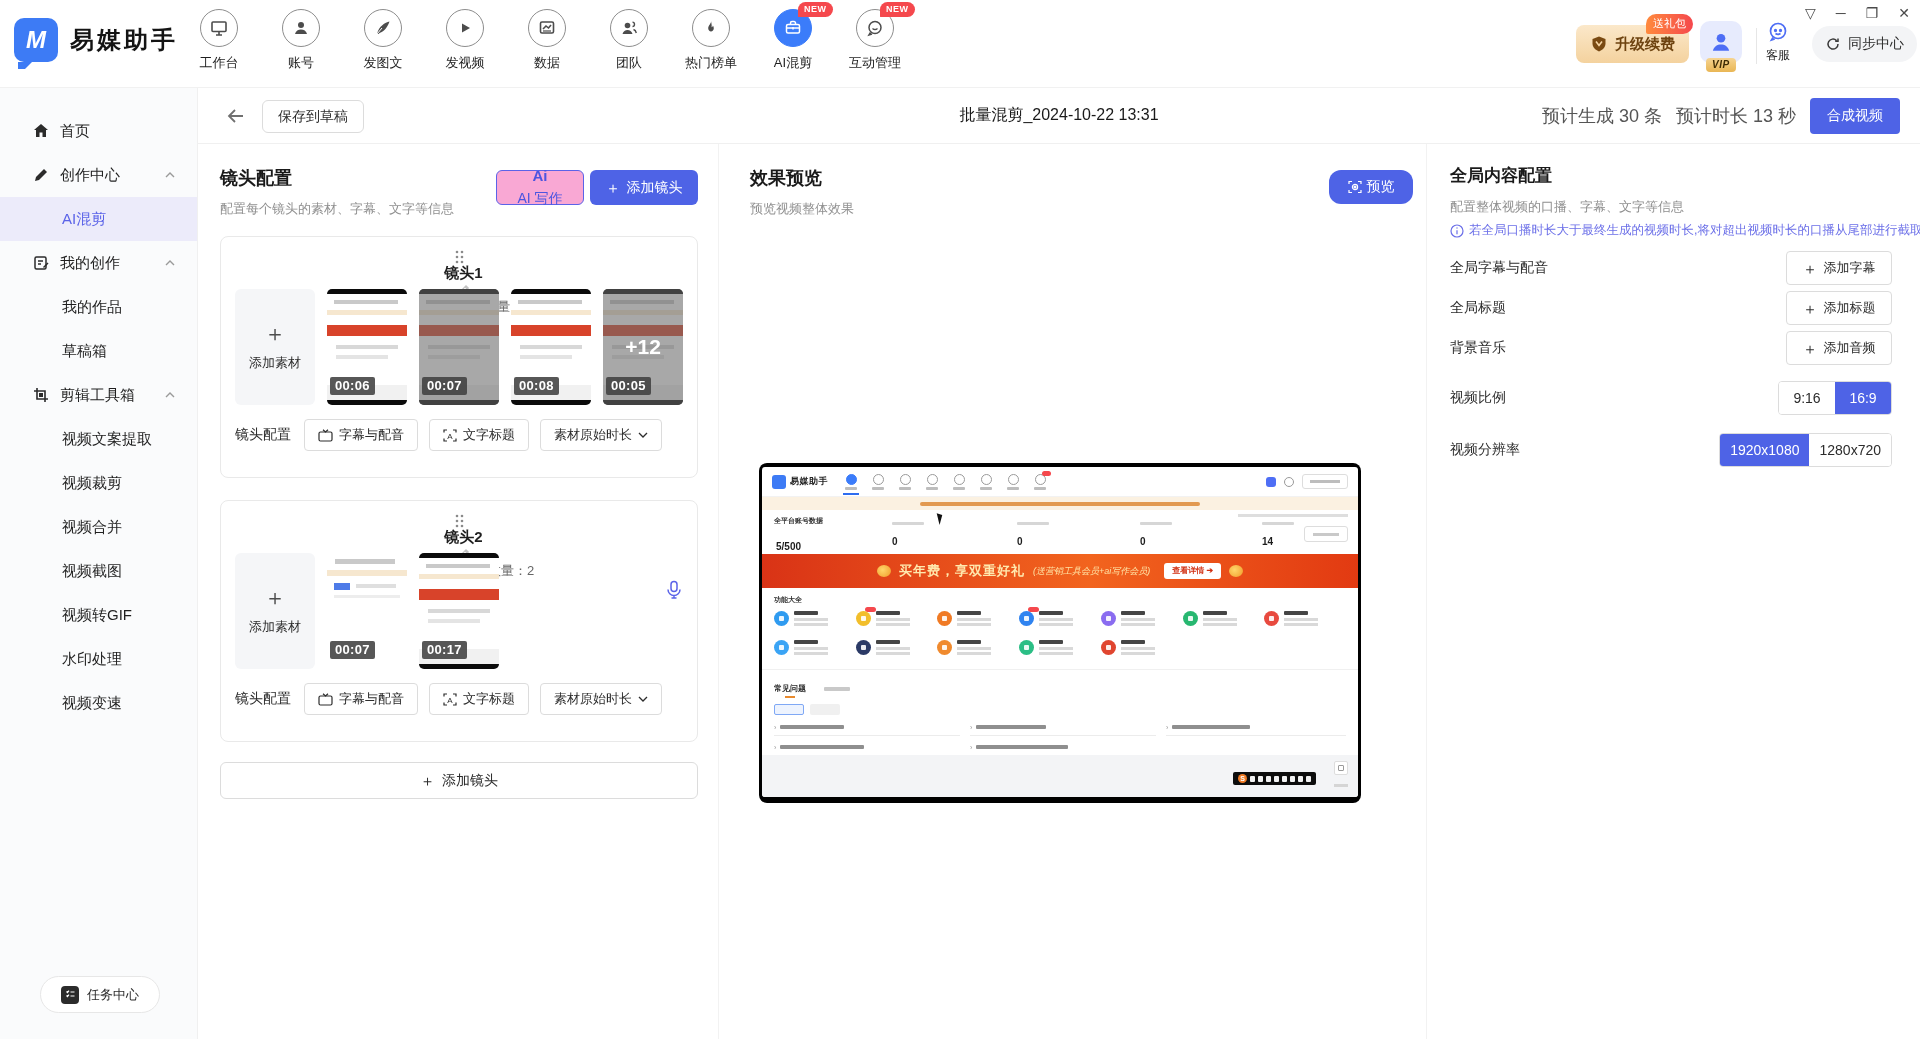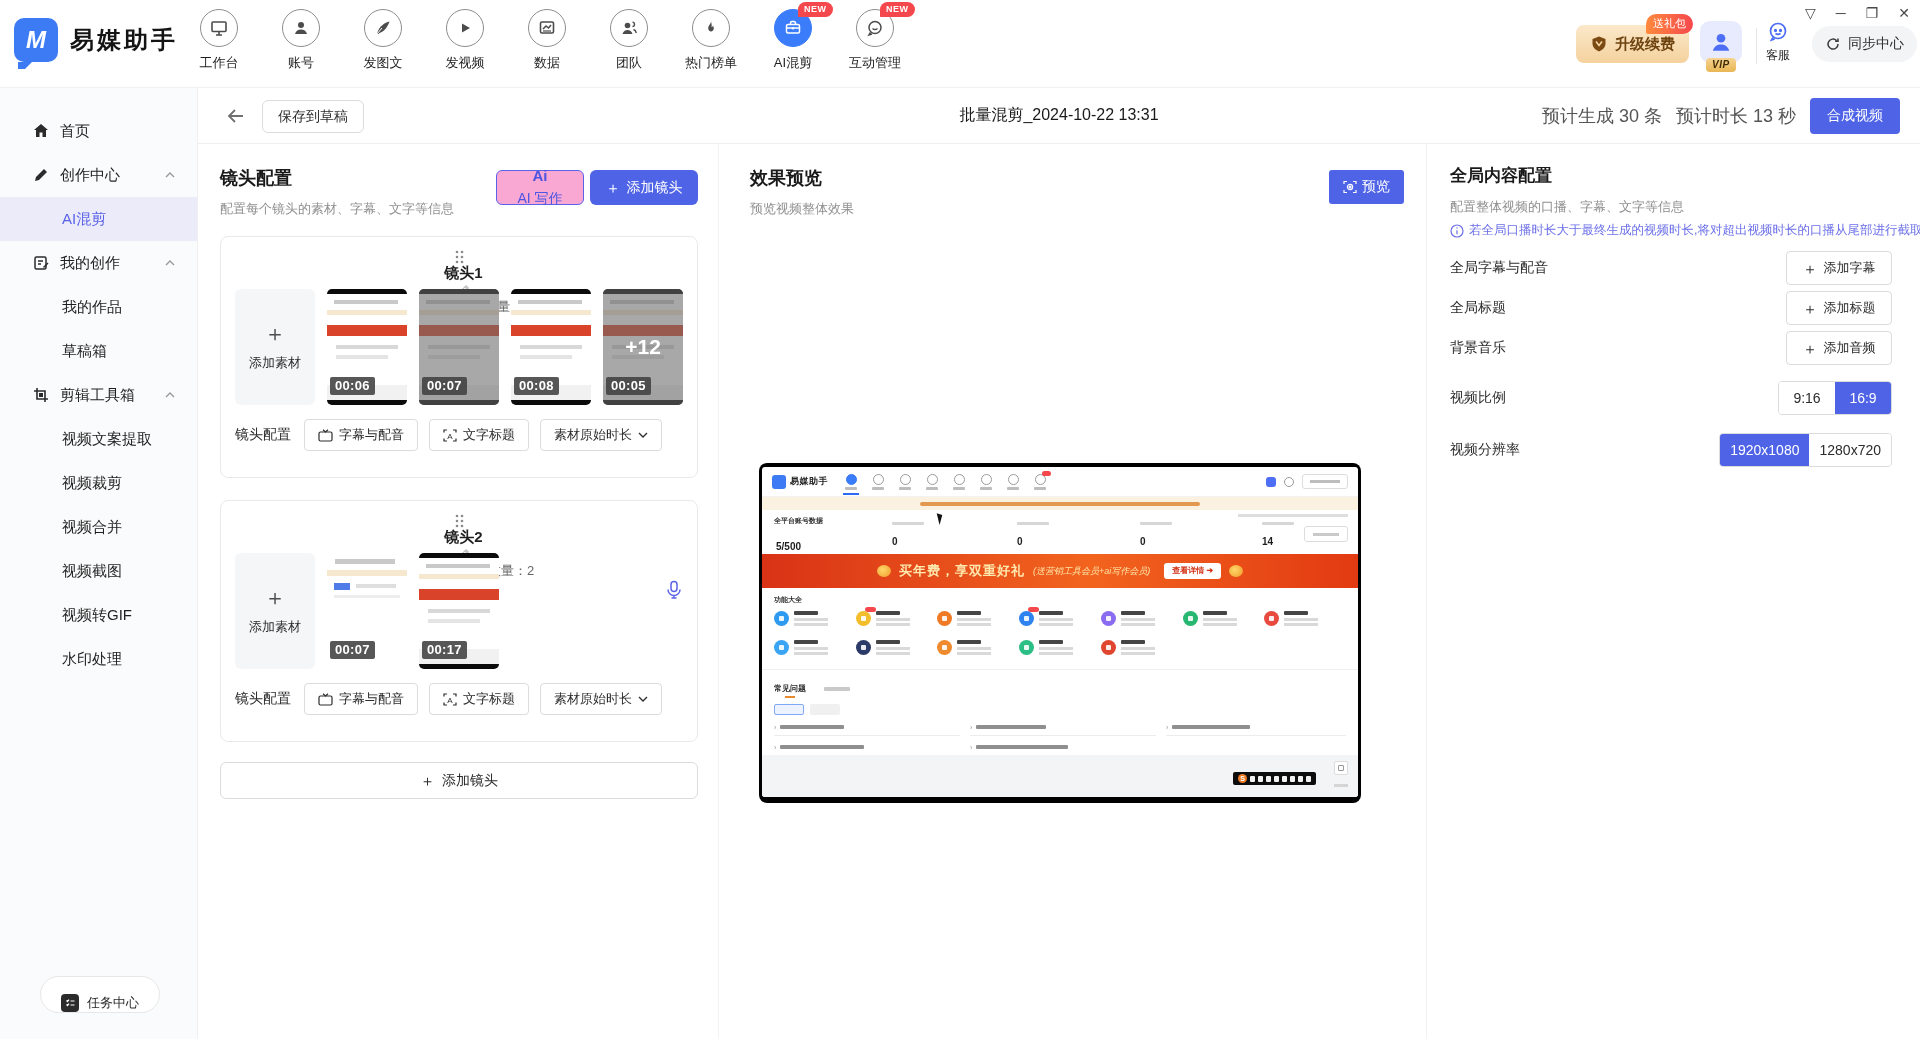--- a/index.html
+++ b/index.html
@@ -34,21 +34,21 @@
 
   
   .sidebar { position:absolute; left:0; top:88px; bottom:0; width:198px; background:#FAFBFC; border-right:1px solid #f0f0f0; padding-top:21px; }
   .side-item { height:44px; display:flex; align-items:center; position:relative; cursor:pointer; }
   .side-item .s-ico { position:absolute; left:32px; width:18px; color:#2b2b2b; }
   .side-item .s-label { position:absolute; left:60px; font-size:15px; color:#1f1f1f; }
   .side-item.child .s-label { left:62px; }
   .side-item .s-chev { position:absolute; right:22px; color:#9a9a9a; }
   .side-item.selected { background:#ECEBFA; }
   .side-item.selected .s-label { color:#5B63E8; }
-  .task-center { position:absolute; left:40px; bottom:26px; width:120px; height:37px; background:#fff; border:1px solid #e7e7e7; border-radius:19px; display:flex; align-items:flex-end; justify-content:center; gap:8px; font-size:13px; color:#2c2c2c; cursor:pointer; }
+  .task-center { position:absolute; left:40px; bottom:26px; width:120px; height:37px; background:#fff; border:1px solid #e7e7e7; border-radius:19px; display:flex; align-items:center; justify-content:center; gap:8px; font-size:13px; color:#2c2c2c; cursor:pointer; }
   .tc-ico { width:18px; height:18px; background:#2b2b2b; border-radius:4px; display:flex; align-items:center; justify-content:center; }
 
   
   .main-header { position:absolute; left:198px; top:88px; right:0; height:56px; background:#fff; border-bottom:1px solid #f0f0f0; }
   .back-btn { position:absolute; left:26px; top:16px; color:#707070; cursor:pointer; }
   .save-draft { position:absolute; left:64px; top:12px; height:33px; padding:0 15px; border:1px solid #dcdcdc; border-radius:6px; background:#fff; font-size:14px; color:#2c2c2c; display:flex; align-items:center; cursor:pointer; }
   .doc-title { position:absolute; left:50%; top:17px; transform:translateX(-50%); font-size:16px; font-weight:500; color:#1a1a1a; white-space:nowrap; }
   .hdr-right { position:absolute; right:20px; top:0; height:56px; display:flex; align-items:center; gap:14px; }
   .estimates { font-size:18px; color:#555; display:flex; gap:14px; }
   .btn-primary { background:#4E63E6; color:#fff; border:none; border-radius:4px; font-size:14px; padding:9px 17px; cursor:pointer; display:flex; align-items:center; gap:6px; font-family:inherit; }
@@ -103,21 +103,21 @@
   }
   .thumb.dim:before { content:""; position:absolute; inset:0; background:rgba(105,105,105,.58); }
   .dur { position:absolute; left:3px; bottom:10px; background:rgba(64,64,64,.88); color:#fff; font-size:13px; font-weight:bold; padding:1px 5px 2px; border-radius:2px; letter-spacing:.3px; }
   .more-count { position:absolute; inset:0; display:flex; align-items:center; justify-content:center; color:#fff; font-size:21px; font-weight:bold; }
   .card-foot { display:flex; align-items:center; gap:11px; margin-top:14px; }
   .foot-label { font-size:14px; color:#2c2c2c; margin-right:2px; }
   .chip-btn { height:32px; border:1px solid #dcdcdc; border-radius:4px; background:#fff; padding:0 13px; font-size:13px; color:#2c2c2c; display:flex; align-items:center; gap:6px; cursor:pointer; font-family:inherit; }
   .add-shot-bottom { position:absolute; left:22px; top:618px; width:478px; height:37px; border:1px solid #dcdcdc; border-radius:6px; background:#fff; font-size:14px; color:#2c2c2c; display:flex; align-items:center; justify-content:center; gap:7px; cursor:pointer; }
 
   
-  .preview-btn { position:absolute; left:610px; top:26px; width:75px; height:34px; border:none; border-radius:3px; background:#4E63E6; color:#fff; font-size:14px; display:flex; align-items:center; justify-content:center; gap:5px; cursor:pointer; }
+  .preview-btn { position:absolute; left:610px; top:26px; width:84px; height:34px; border:none; border-radius:12px; background:#4E63E6; color:#fff; font-size:14px; display:flex; align-items:center; justify-content:center; gap:5px; cursor:pointer; }
   .video-frame { position:absolute; left:40px; top:319px; width:602px; height:340px; background:#000; border-radius:8px; padding:4px 3px 6px; }
   .mini-app { position:relative; width:596px; height:330px; background:#fff; border-radius:3px; overflow:hidden; font-family:inherit; }
   .m-top { height:30px; display:flex; align-items:center; padding:0 10px; border-bottom:1px solid #f2f2f2; }
   .m-logo { width:14px; height:14px; background:#3D7BF5; border-radius:3px; }
   .m-logo-t { font-size:9px; font-weight:bold; color:#222; margin-left:4px; letter-spacing:.5px; }
   .m-nav { display:flex; gap:13px; margin-left:16px; }
   .m-ni { width:14px; display:flex; flex-direction:column; align-items:center; gap:2px; position:relative; }
   .m-ni i { width:11px; height:11px; border:1px solid #9a9a9a; border-radius:50%; }
   .m-ni b { width:12px; height:3px; background:#bdbdbd; border-radius:1px; }
   .m-ni.on i { background:#3B7CFA; border-color:#3B7CFA; }
@@ -400,20 +400,23 @@
     </div>
   <div class="side-item child">
       <span class="s-label">视频截图</span>
     </div>
   <div class="side-item child">
       <span class="s-label">视频转GIF</span>
     </div>
   <div class="side-item child">
       <span class="s-label">水印处理</span>
     </div>
+  <div class="side-item child">
+      <span class="s-label">视频变速</span>
+    </div>
 
   <div class="task-center">
     <span class="tc-ico">
         <svg width="11" height="11" viewBox="0 0 11 11" stroke="#fff" stroke-width="1.2" fill="none">
           <path d="M1.5 2.5l1 1 1.5-1.8M5.5 3h4M1.5 6.5l1 1 1.5-1.8M5.5 7h4"></path>
         </svg>
       </span>
     <span>任务中心</span>
   </div>
 </div>

